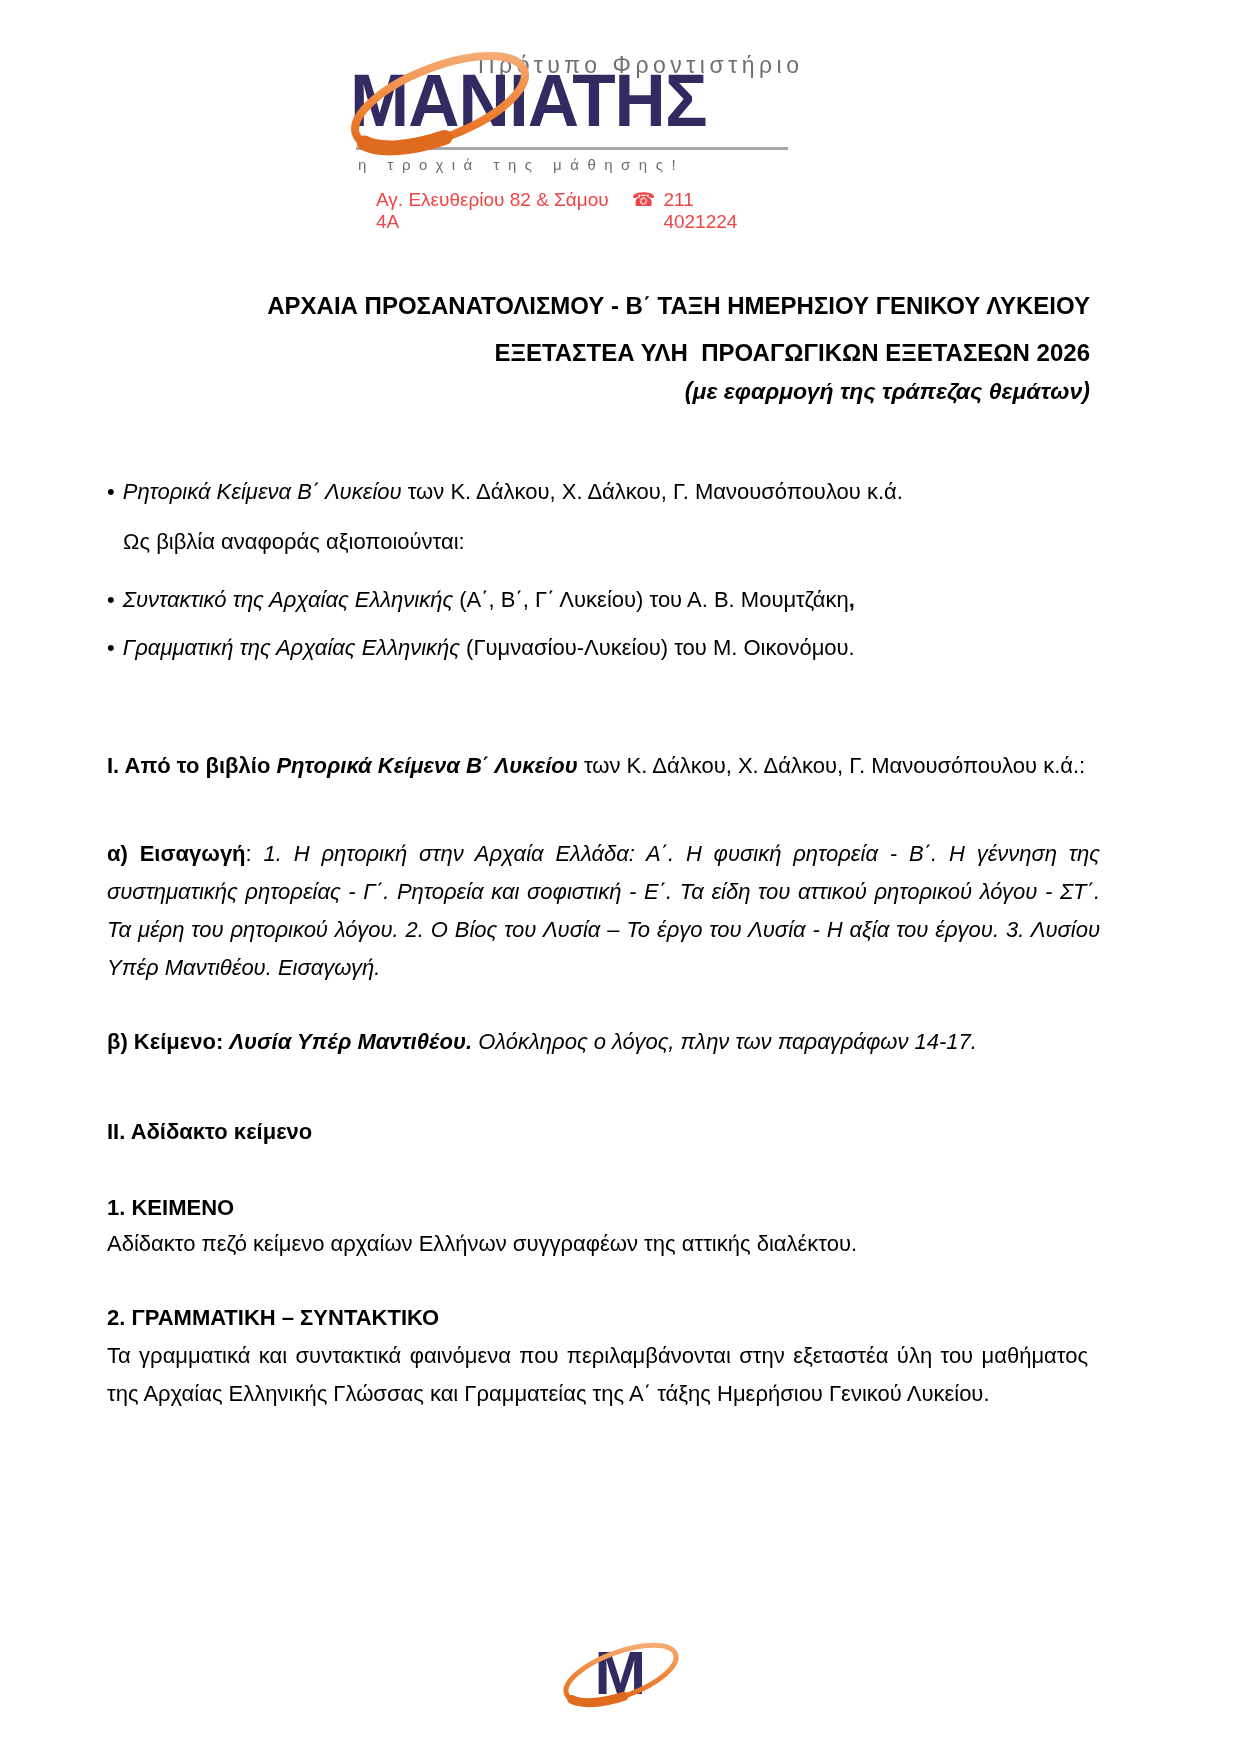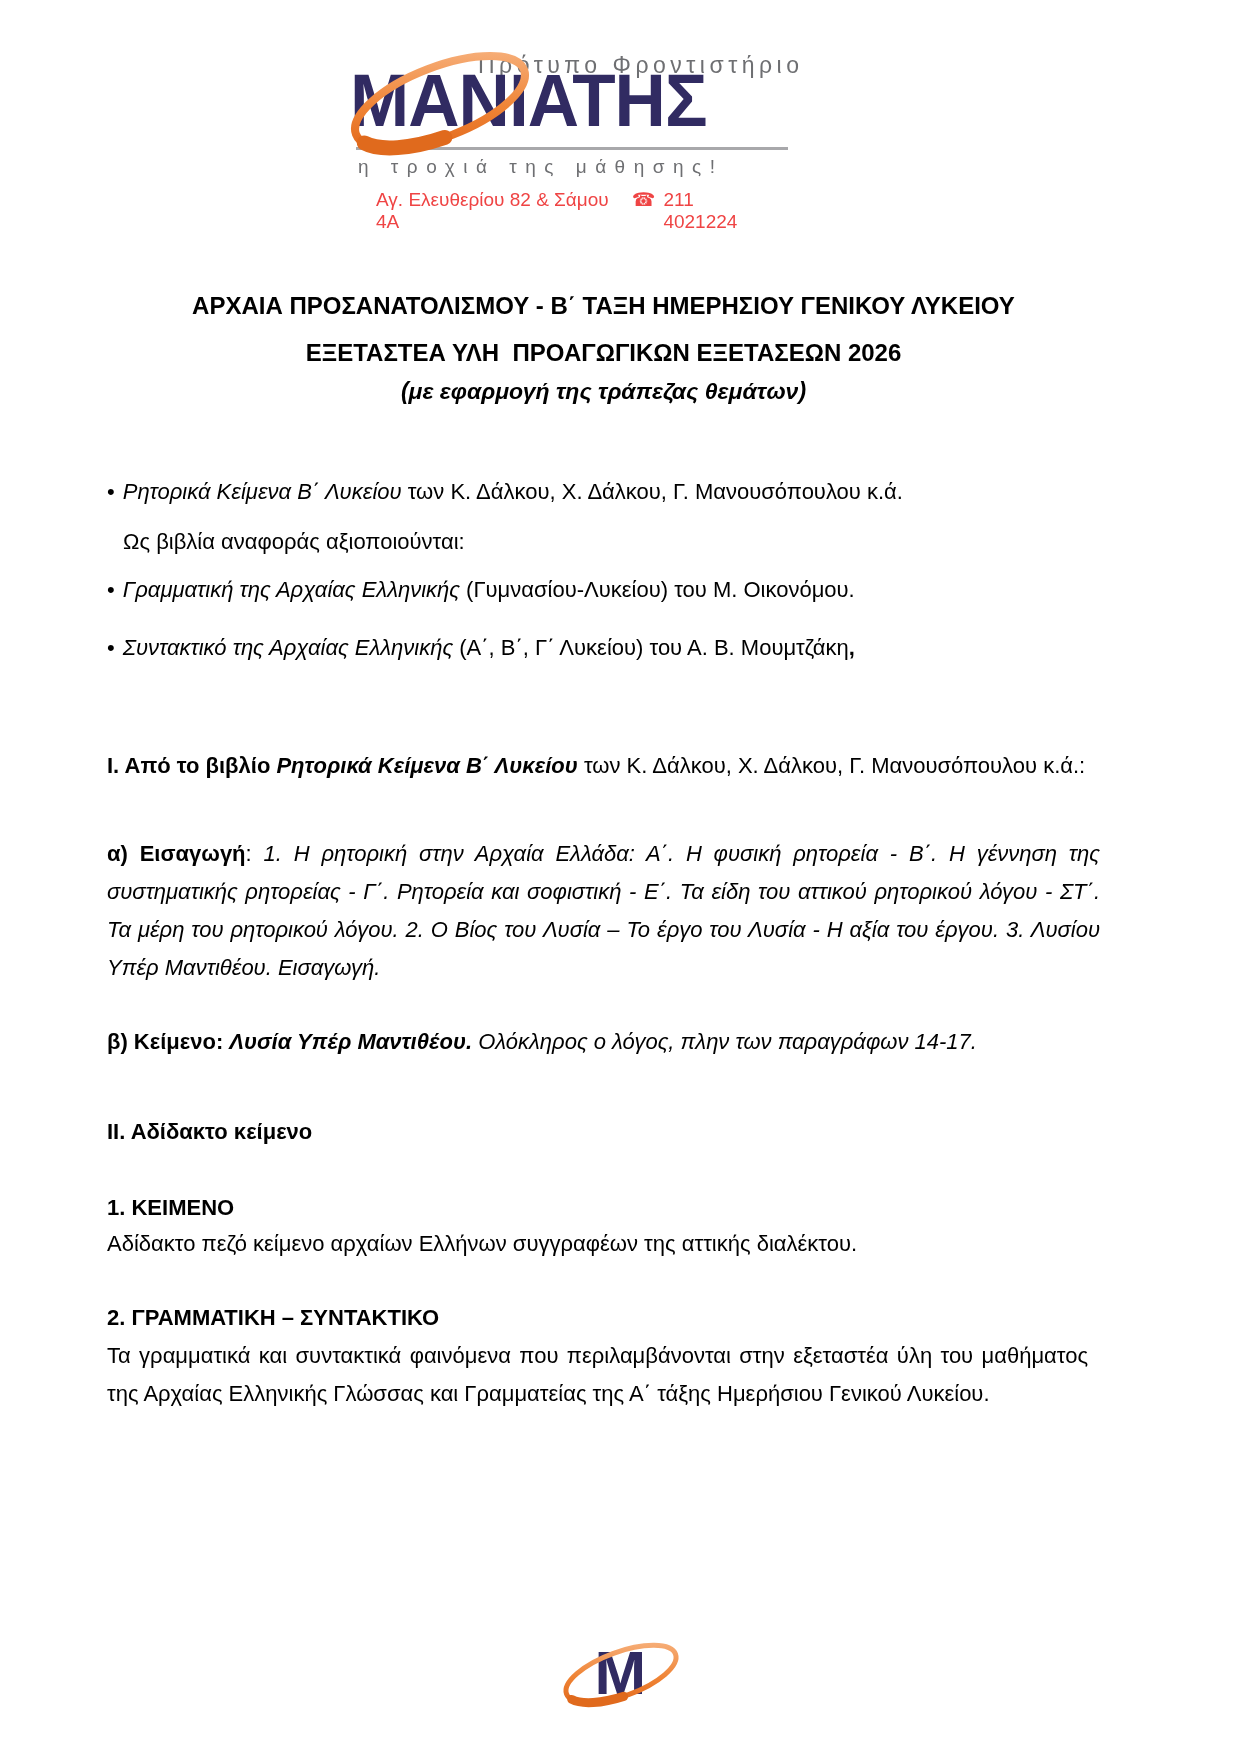--- a/index.html
+++ b/index.html
@@ -14,31 +14,31 @@
   }
   .brand{
     position:absolute;top:64px;left:350px;z-index:1;
     font-size:74px;font-weight:bold;color:#312b62;letter-spacing:-1px;line-height:1;
     transform:scaleX(0.96);transform-origin:left top;
   }
   .swoosh{position:absolute;top:44px;left:344px;z-index:2;pointer-events:none;}
   .logo-line{position:absolute;top:147px;left:356px;width:432px;height:3px;background:#a8a8ab;}
   .tagline-bottom{
     position:absolute;top:156px;left:358px;width:432px;
-    font-size:19px;letter-spacing:8.5px;color:#6e6f72;white-space:nowrap;
+    font-size:15px;letter-spacing:8.5px;color:#6e6f72;white-space:nowrap;
   }
   .address-row{
     position:absolute;top:188px;left:376px;width:394px;
     display:flex;justify-content:space-between;align-items:baseline;
     font-size:19px;color:#ef4444;
   }
   .phone{display:inline-flex;gap:8px;align-items:baseline;}
   
   .title{
-    position:absolute;top:292px;left:107px;width:993px;text-align:center;
+    position:absolute;top:292px;left:97px;width:993px;text-align:right;
   }
   .title .t1{font-size:24px;font-weight:bold;white-space:pre-wrap;}
   .title .t2{font-size:24px;font-weight:bold;white-space:pre-wrap;margin-top:19px;}
   .title .t3{font-size:23px;font-weight:bold;font-style:italic;margin-top:11px;}
   
   .doc-body{
     position:absolute;top:475px;left:107px;width:993px;
     font-size:22px;line-height:34px;
   }
   .it{font-style:italic;}
@@ -104,26 +104,26 @@
   </section>
 
   <main class="doc-body">
 
     <p class="bullet-line">
       <span class="marker">•</span><span class="it">Ρητορικά Κείμενα Β΄ Λυκείου</span><span> των Κ. Δάλκου, Χ. Δάλκου, Γ. Μανουσόπουλου κ.ά.</span>
     </p>
 
     <p class="note-line">Ως βιβλία αναφοράς αξιοποιούνται:</p>
 
+    <p class="bullet-line mt24">
+      <span class="marker">•</span><span class="it">Συντακτικό της Αρχαίας Ελληνικής</span><span> (Α΄, Β΄, Γ΄ Λυκείου) του Α. Β. Μουμτζάκη</span><span class="b">,</span>
+    </p>
+
     <p class="bullet-line mt14">
       <span class="marker">•</span><span class="it">Γραμματική της Αρχαίας Ελληνικής</span><span> (Γυμνασίου-Λυκείου) του Μ. Οικονόμου.</span>
-    </p>
-
-    <p class="bullet-line mt24">
-      <span class="marker">•</span><span class="it">Συντακτικό της Αρχαίας Ελληνικής</span><span> (Α΄, Β΄, Γ΄ Λυκείου) του Α. Β. Μουμτζάκη</span><span class="b">,</span>
     </p>
 
     <p class="para sec1-lead">
       <span class="b">Ι. Από το βιβλίο </span><span class="bi">Ρητορικά Κείμενα Β΄ Λυκείου</span><span> των Κ. Δάλκου, Χ. Δάλκου, Γ. Μανουσόπουλου κ.ά.:</span>
     </p>
 
     <p class="para para-a">
       <span class="b">α) Εισαγωγή</span><span>: </span><span class="it">1. Η ρητορική στην Αρχαία Ελλάδα: Α΄. Η φυσική ρητορεία - Β΄. Η γέννηση της συστηματικής ρητορείας - Γ΄. Ρητορεία και σοφιστική - Ε΄. Τα είδη του αττικού ρητορικού λόγου - ΣΤ΄. Τα μέρη του ρητορικού λόγου. 2. Ο Βίος του Λυσία – Το έργο του Λυσία - Η αξία του έργου. 3. Λυσίου Υπέρ Μαντιθέου. Εισαγωγή.</span>
     </p>
 

